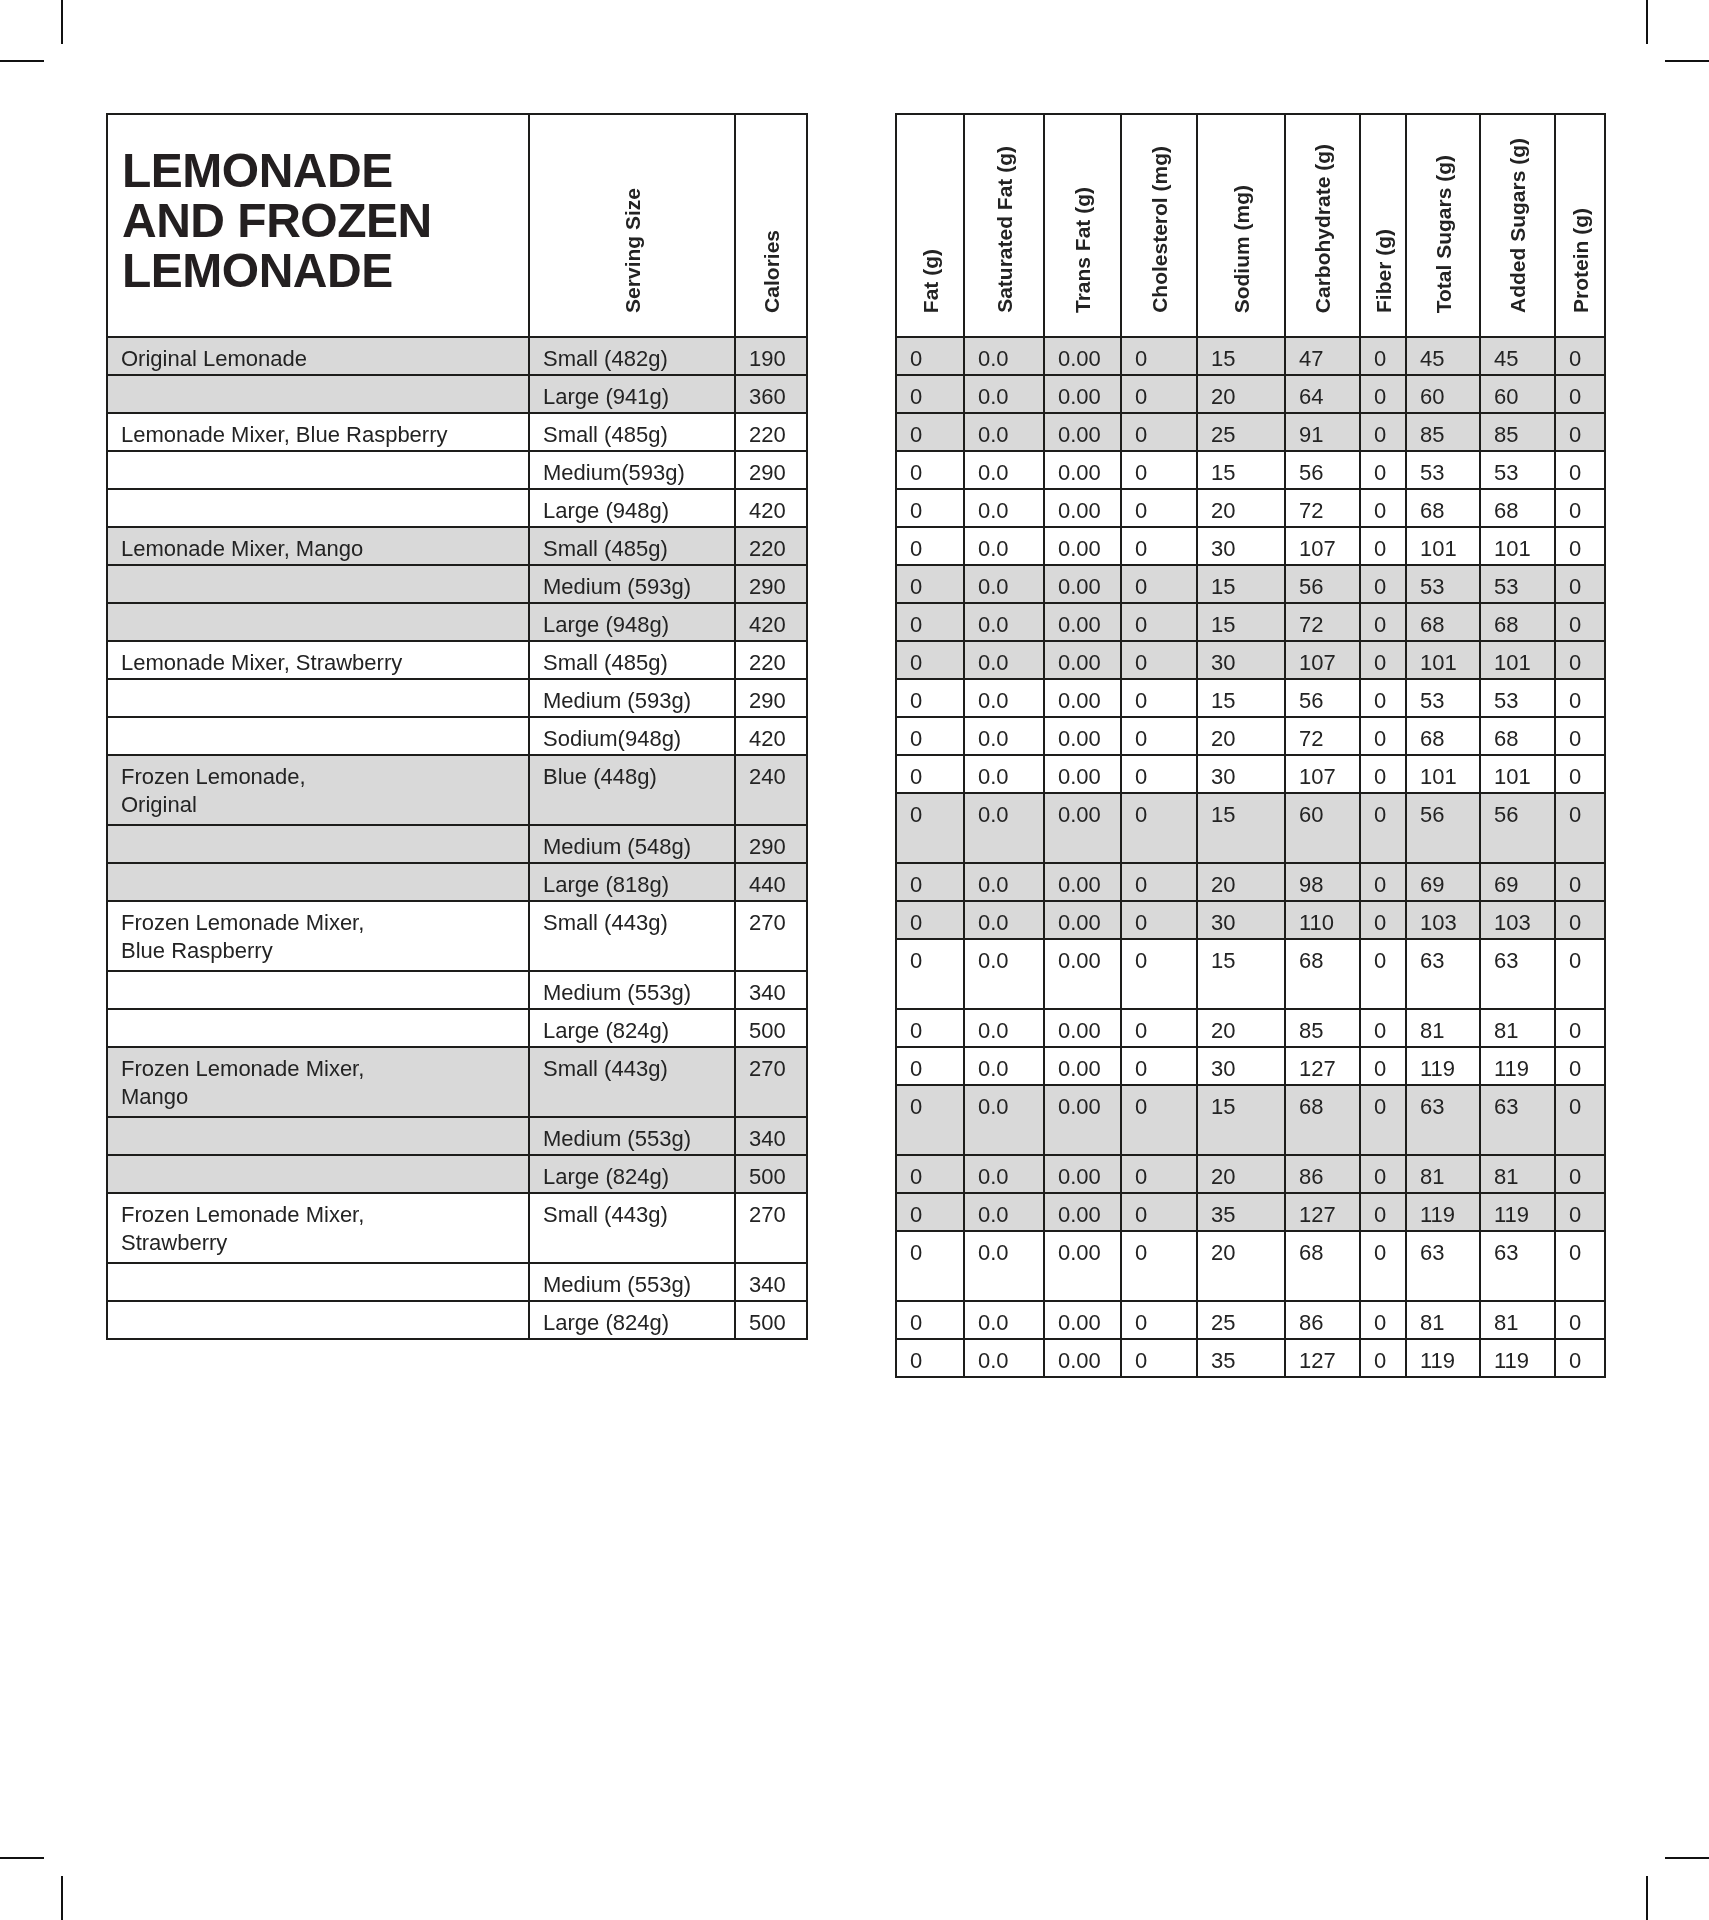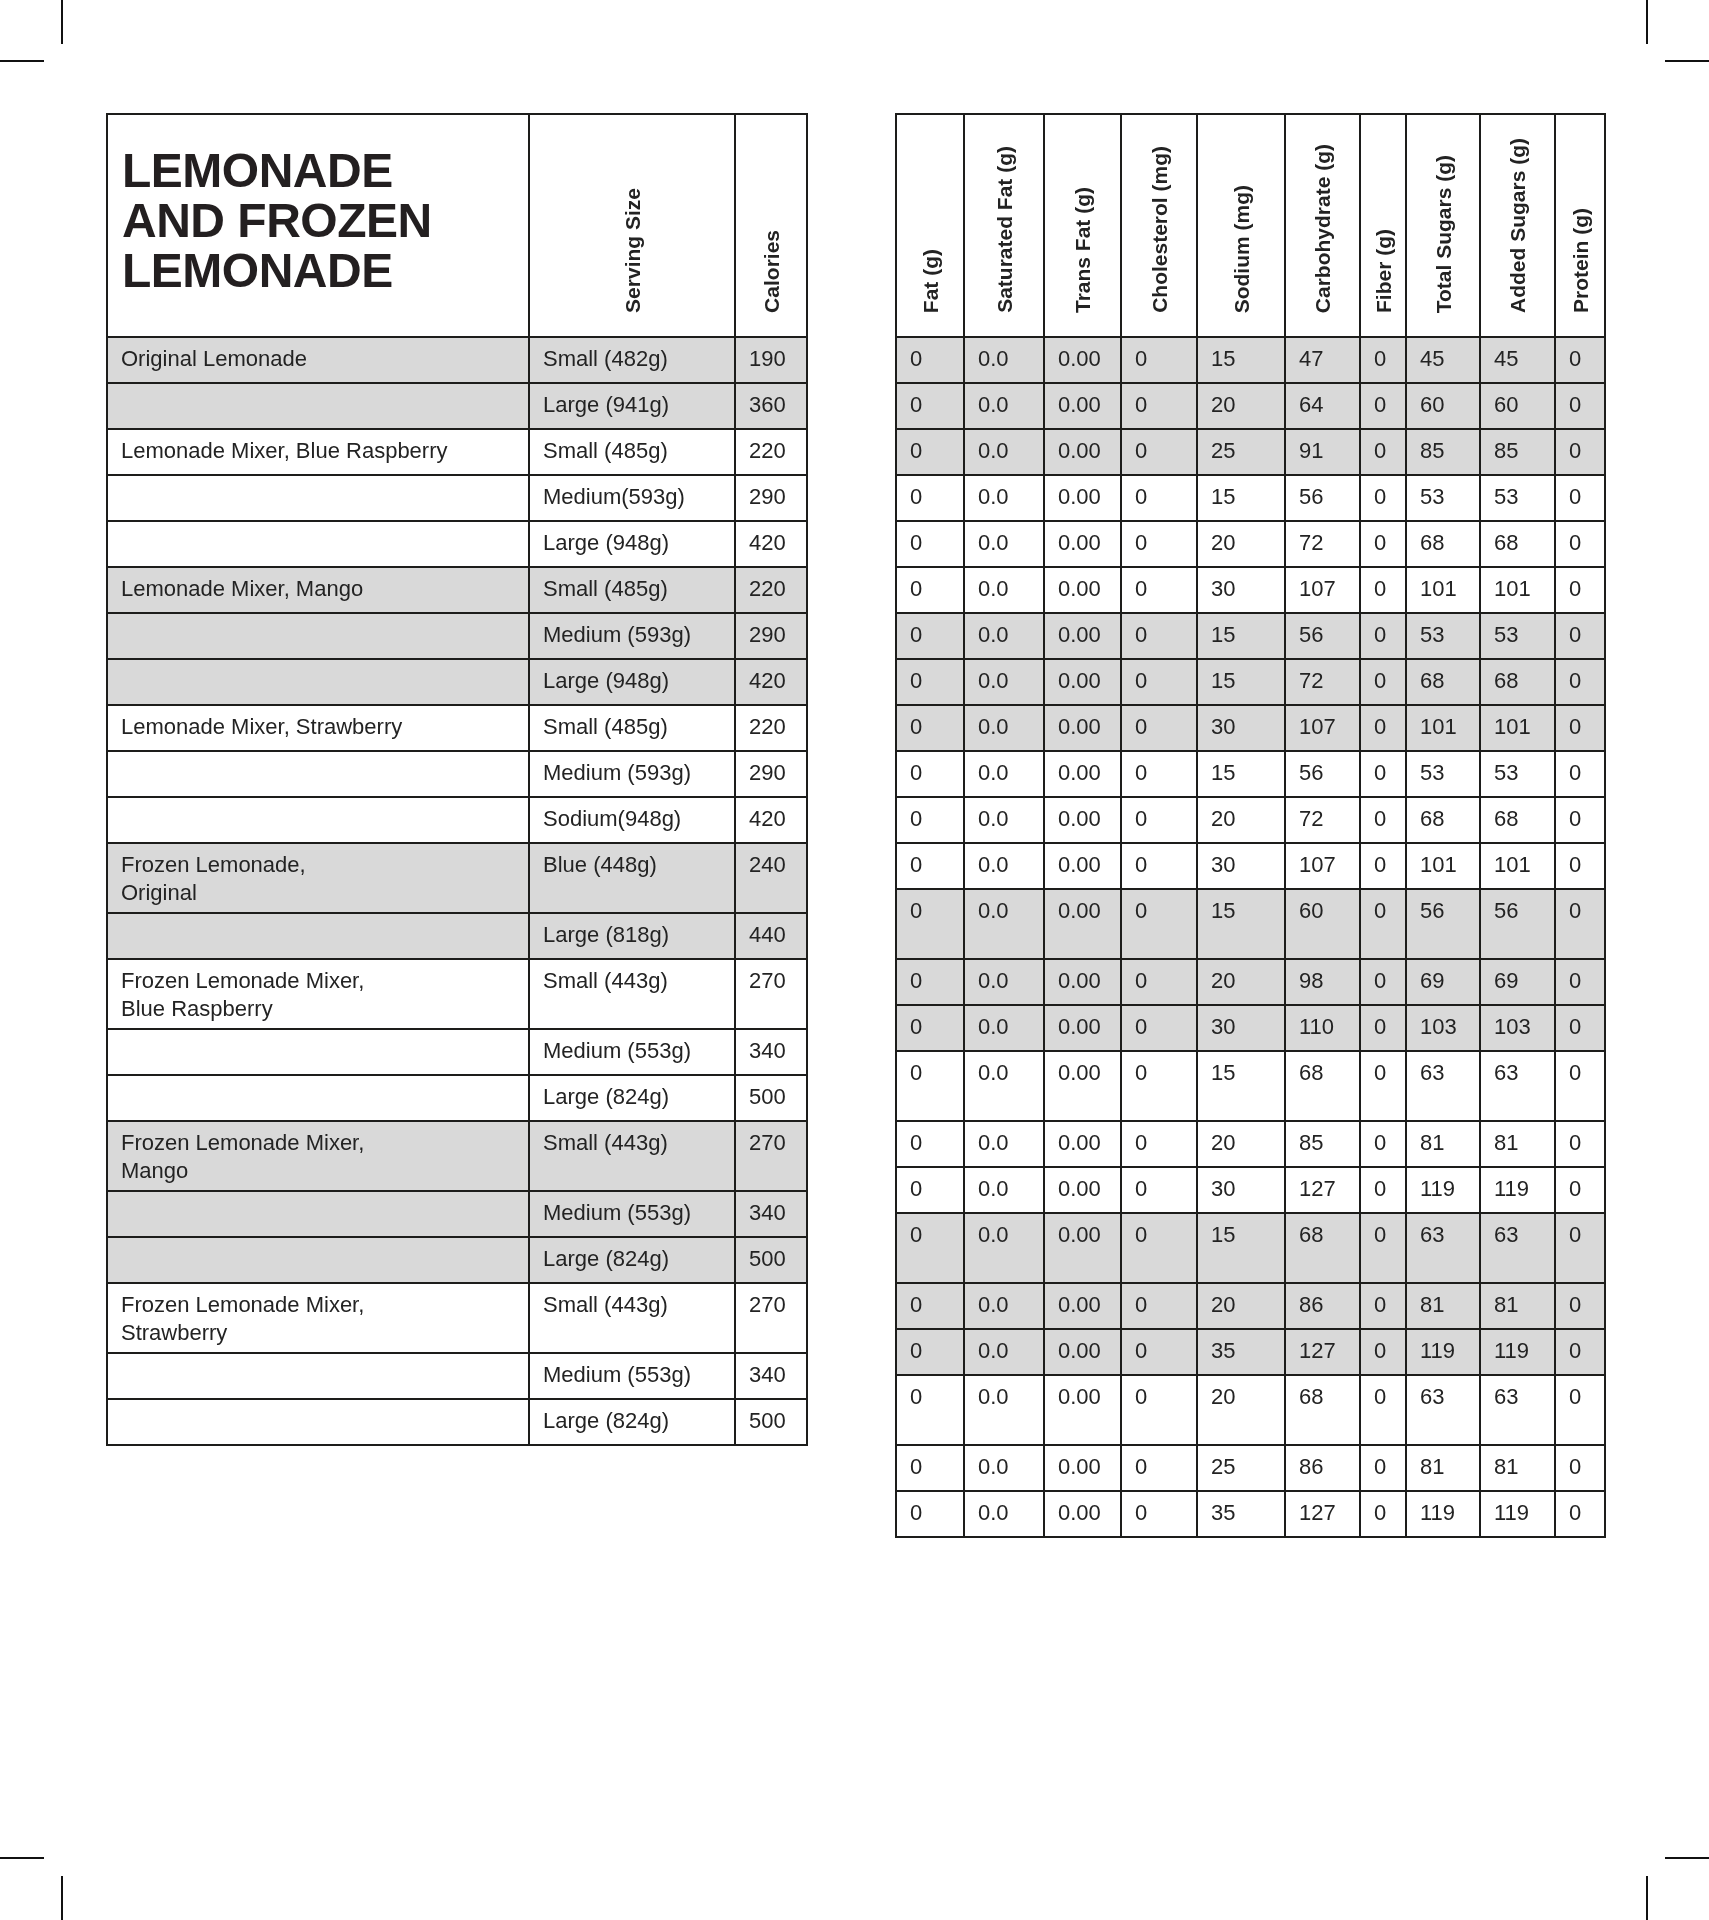--- a/index.html
+++ b/index.html
@@ -46,21 +46,21 @@
     padding:0 6px 10px 14px;
   }
   .title{
     font-size:48px;
     font-weight:bold;
     letter-spacing:-0.5px;
     line-height:50px;
     color:#231f20;
     white-space:pre-line;
   }
-  tr.normal{height:46px;}
+  tr.normal{height:38px;}
   tr.tall{height:70px;border-radius:12px;}
   tr.gray td{background:#d9d9d9;}
   tr.white td{background:#ffffff;}
   td.item{white-space:pre-line;}
   
   .lt col.c-name{width:422px;}
   .lt col.c-serv{width:206px;}
   .lt col.c-cal{width:72px;}
 </style>
 </head>
@@ -152,20 +152,25 @@
         <tr class="normal white">
     <td class="item"></td>
     <td>Sodium(948g)</td>
     <td>420</td>
   </tr>
         <tr class="tall gray">
     <td class="item">Frozen Lemonade,
 Original</td>
     <td>Blue (448g)</td>
     <td>240</td>
+  </tr>
+        <tr class="normal gray">
+    <td class="item"></td>
+    <td>Medium (548g)</td>
+    <td>290</td>
   </tr>
         <tr class="normal gray">
     <td class="item"></td>
     <td>Large (818g)</td>
     <td>440</td>
   </tr>
         <tr class="tall white">
     <td class="item">Frozen Lemonade Mixer,
 Blue Raspberry</td>
     <td>Small (443g)</td>

